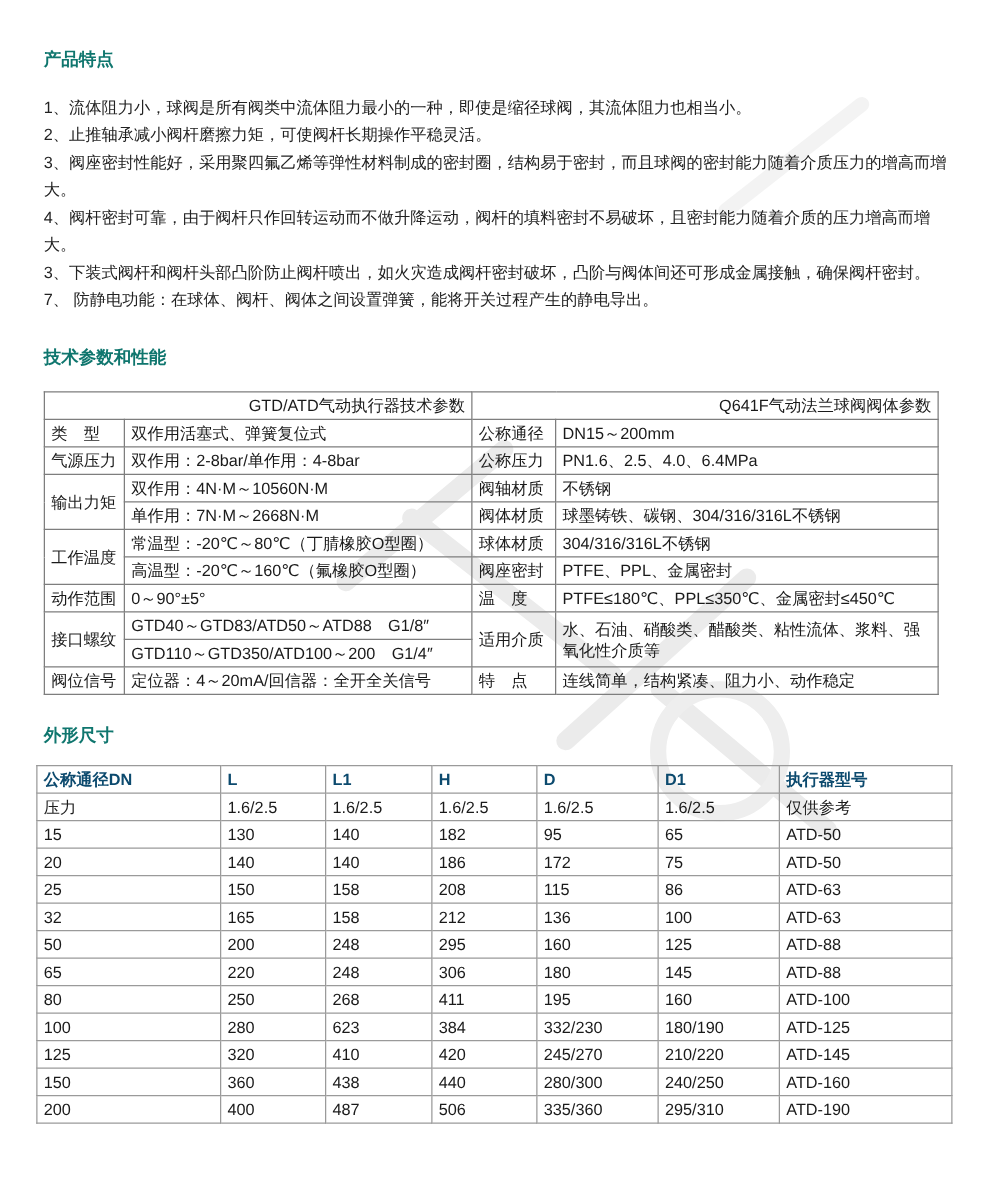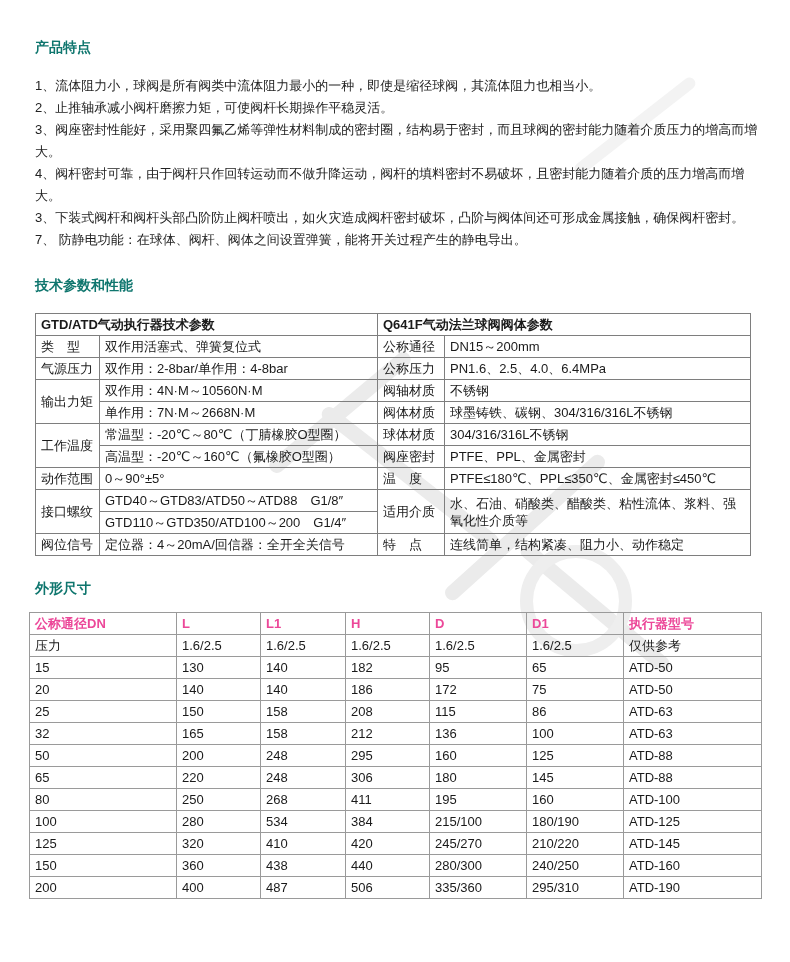--- a/index.html
+++ b/index.html
@@ -34,38 +34,38 @@
     font-size:13px;
   }
   table.tech td {
     border:1px solid #7e7e7e;
     padding:2px 5px;
     line-height:17px;
     vertical-align:middle;
     white-space:nowrap;
   }
   table.tech td.wrap { white-space:normal; }
-  table.tech td.hd { font-weight:bold; font-size:13px; }
+  table.tech td.hd { font-weight:normal; font-size:13px;text-align:right; }
   table.tech td.lbl { white-space:nowrap;font-family:Liberation Serif, serif; }
 
   
   table.dims {
     width:732px; margin-left:-6px;
     border:1px solid #8a8a8a;
     font-size:13px;
   }
   table.dims th, table.dims td {
     border:1px solid #9a9a9a;
     padding:3px 5px;
     line-height:15px;
     text-align:left;
     vertical-align:middle;
     white-space:nowrap;
   }
-  table.dims th { font-weight:bold; color:#ec4899; }
+  table.dims th { font-weight:bold; color:#0c4a6e; }
 
   .dims-title { margin-bottom:16px; }
 </style>
 </head>
 <body>
 
 <div class="watermark">
   <div class="wm-stroke" style="left:250px;top:405px;width:180px;height:15px;transform:rotate(-40deg);"></div>
   <div class="wm-stroke" style="left:300px;top:470px;width:220px;height:15px;transform:rotate(38deg);"></div>
   <div class="wm-stroke" style="left:420px;top:520px;width:210px;height:15px;transform:rotate(-42deg);"></div>
@@ -249,23 +249,23 @@
           <td>250</td>
           <td>268</td>
           <td>411</td>
           <td>195</td>
           <td>160</td>
           <td>ATD-100</td>
         </tr>
         <tr>
           <td>100</td>
           <td>280</td>
-          <td>534</td>
+          <td>623</td>
           <td>384</td>
-          <td>215/100</td>
+          <td>332/230</td>
           <td>180/190</td>
           <td>ATD-125</td>
         </tr>
         <tr>
           <td>125</td>
           <td>320</td>
           <td>410</td>
           <td>420</td>
           <td>245/270</td>
           <td>210/220</td>

